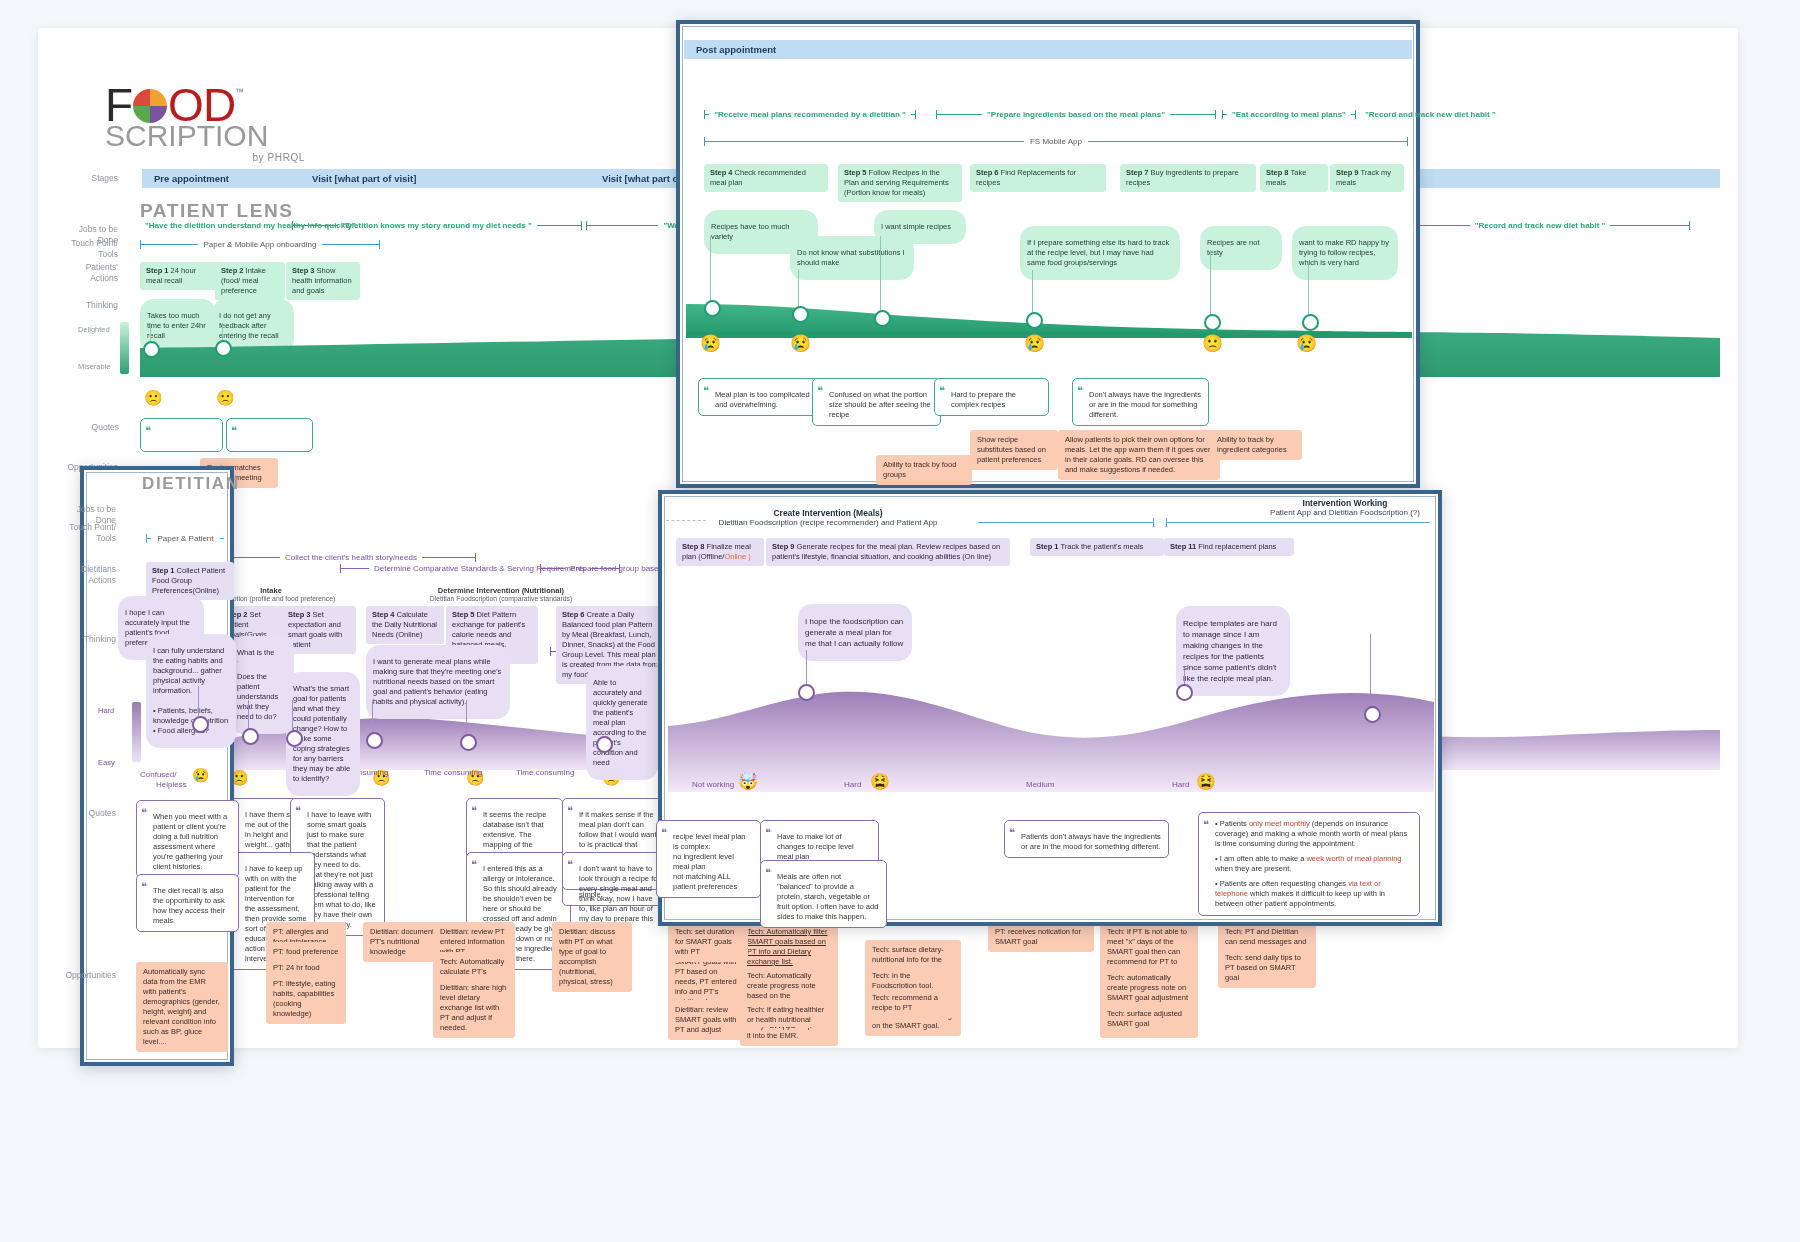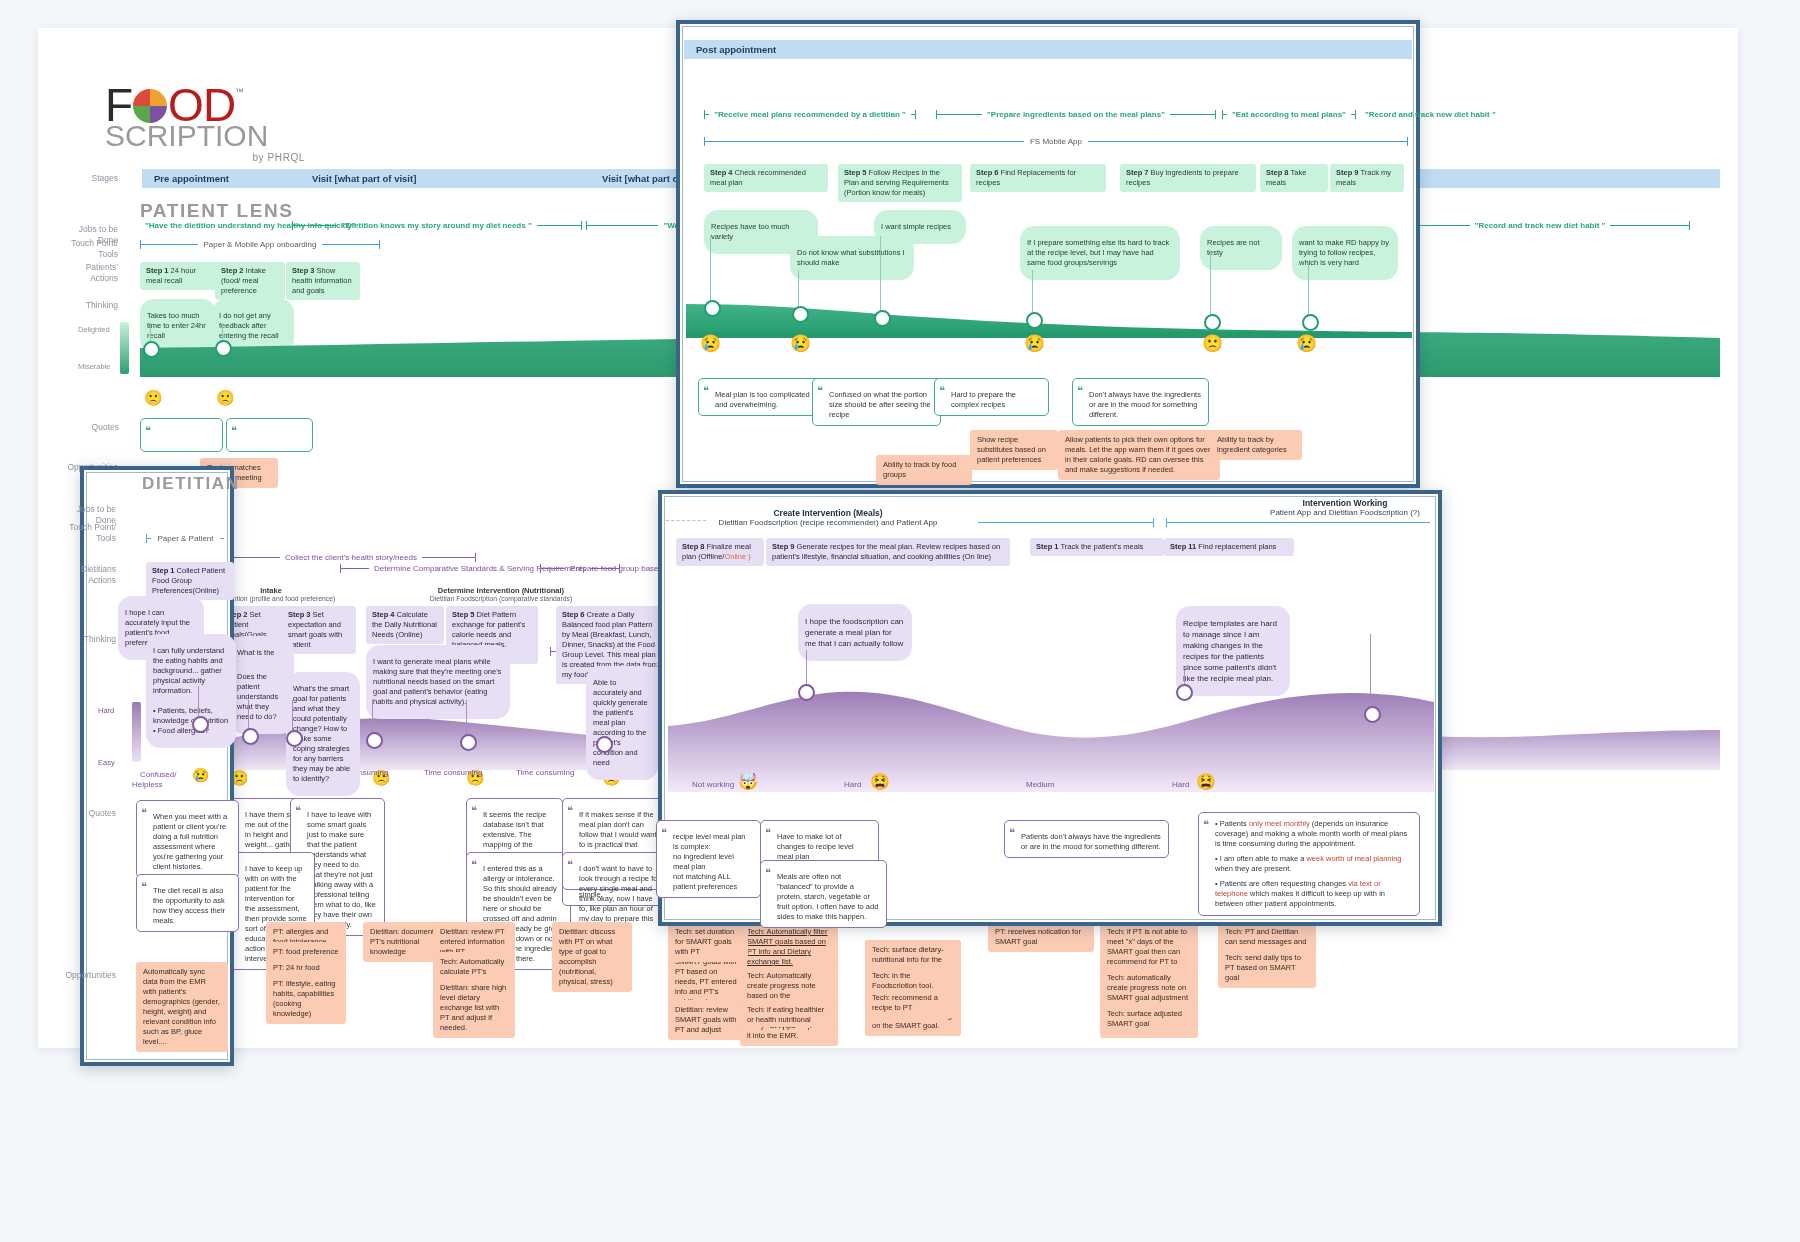--- a/index.html
+++ b/index.html
@@ -426,21 +426,21 @@
   </div>
 
   <div class="scale-lbl" style="left:14px;top:236px;color:#7d4fa5;">Hard</div>
   <div class="scale-lbl" style="left:14px;top:288px;color:#7d4fa5;">Easy</div>
   <div class="grad-scale" style="left:48px;top:232px;height:60px;background:linear-gradient(#9a7bb5,#ede3f5);"></div>
 
   <div class="node p" style="left:108px;top:246px;"></div>
   <div class="connector p" style="left:114px;top:216px;height:30px;"></div>
 
   <div class="mood-lbl" style="left:56px;top:300px;">Confused/</div>
-  <div class="mood-lbl" style="left:48px;top:310px;">Helpless</div>
+  <div class="mood-lbl" style="left:72px;top:310px;">Helpless</div>
   <div class="emoji" style="left:108px;top:298px;font-size:14px;">😢</div>
 
   <div class="quotebox p" style="left:52px;top:330px;width:78px;">When you meet with a patient or client you're doing a full nutrition assessment where you're gathering your client histories.</div>
   <div class="quotebox p" style="left:52px;top:404px;width:78px;">The diet recall is also the opportunity to ask how they access their meals.</div>
 
   <div class="oppbox" style="left:52px;top:492px;width:78px;">Automatically sync data from the EMR with patient's demographics (gender, height, weight) and relevant condition info such as BP, gluce level....</div>
 </div>
 
 <div class="panel" style="left:658px;top:490px;width:776px;height:428px;">
   <div class="panel-inner"></div>

